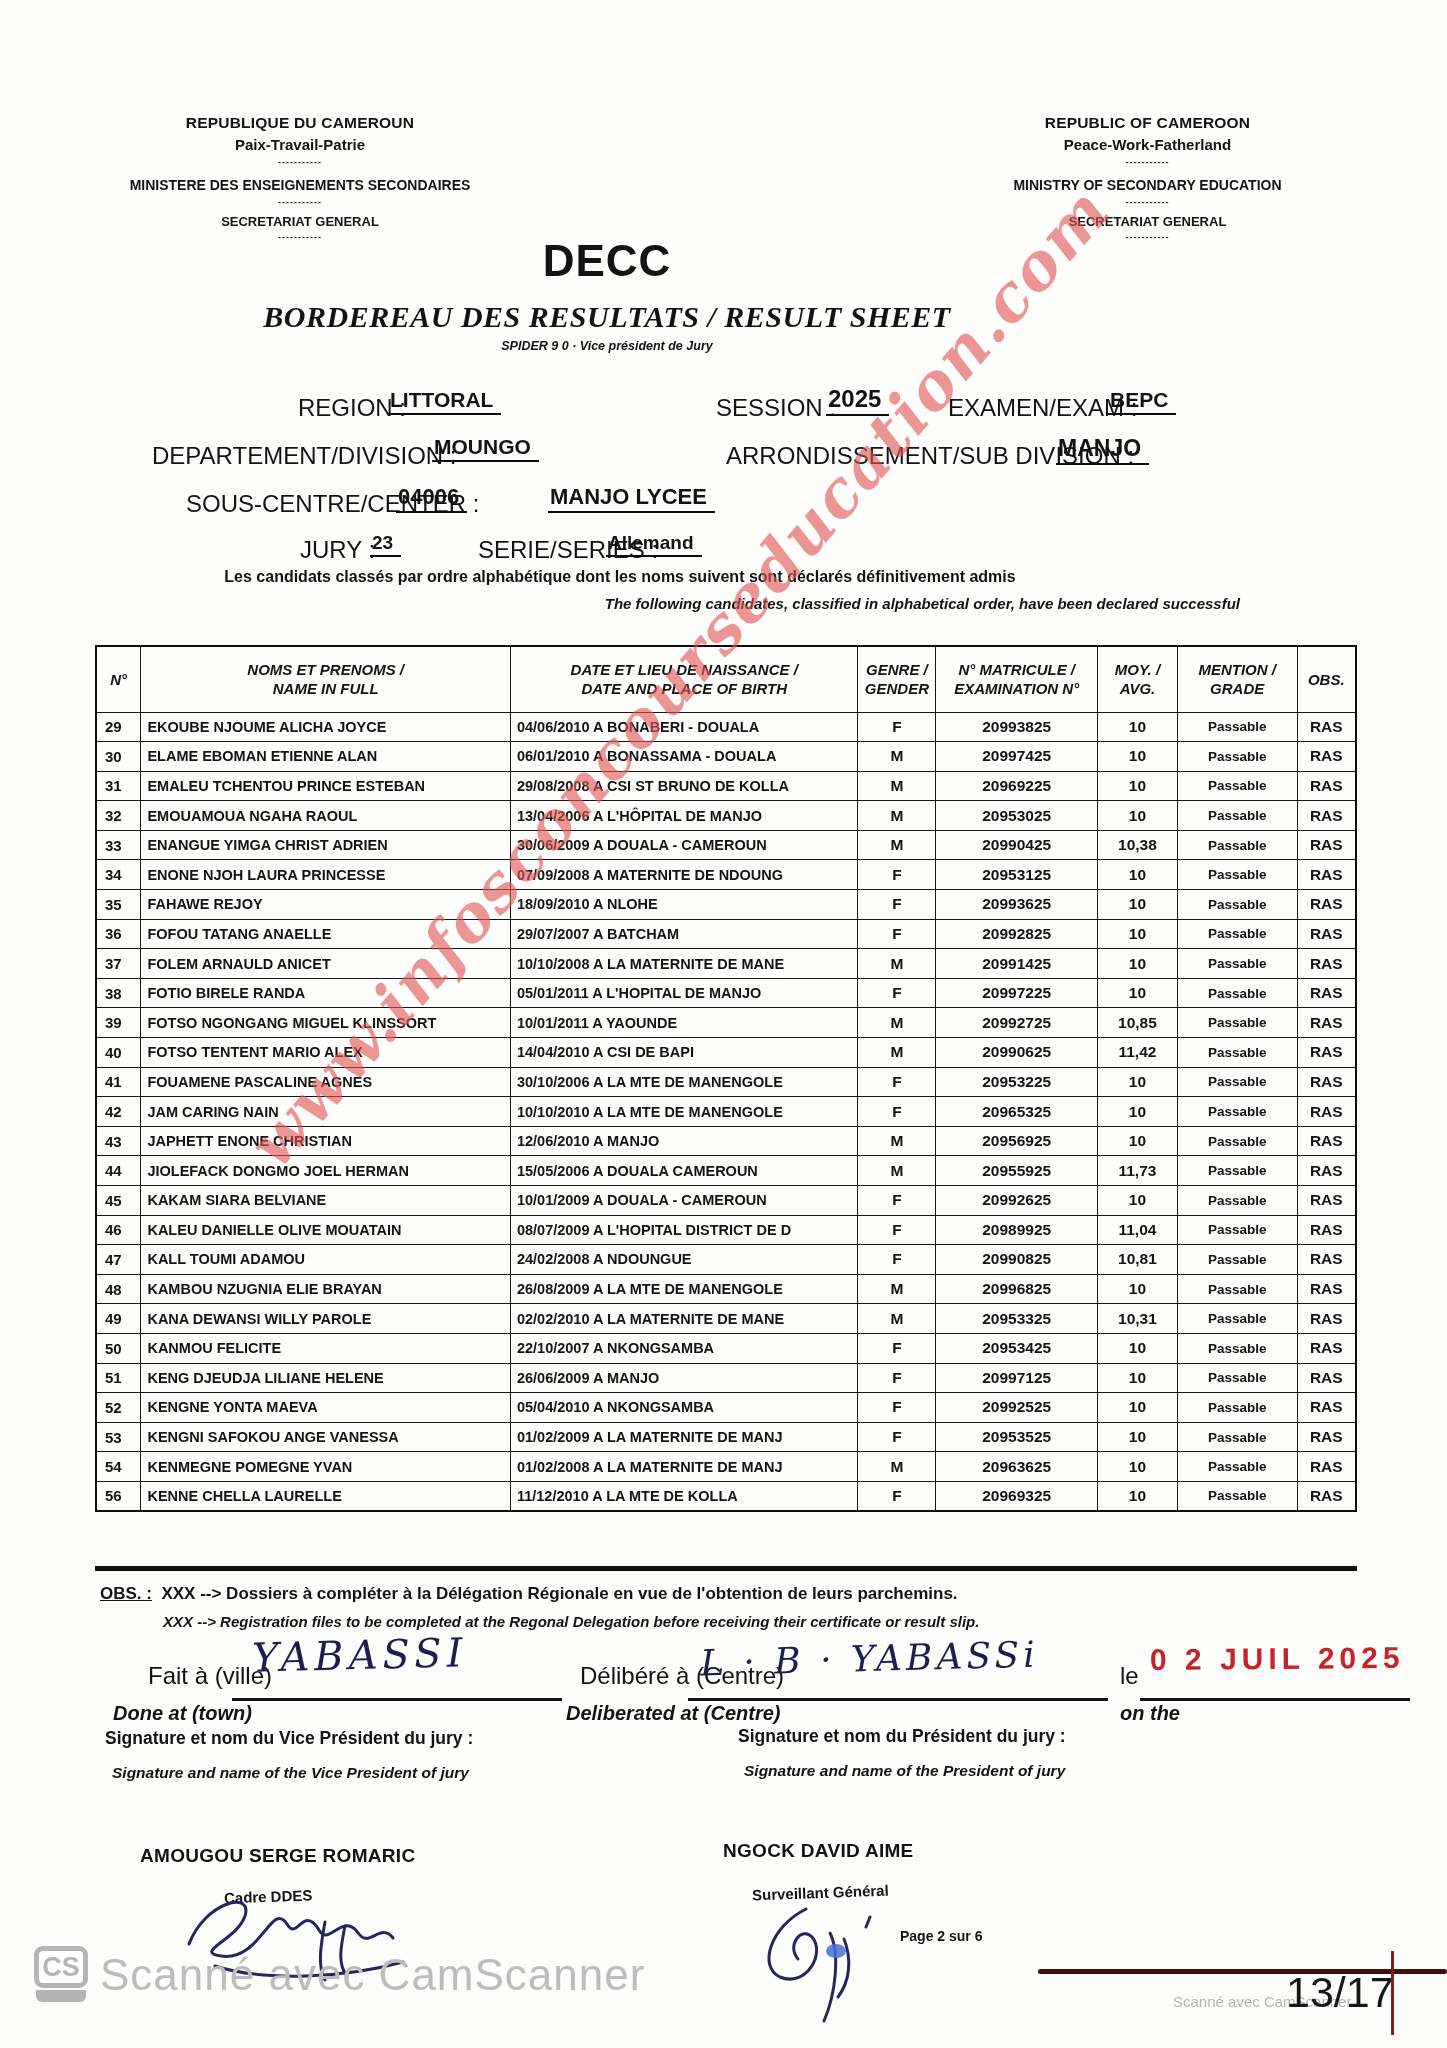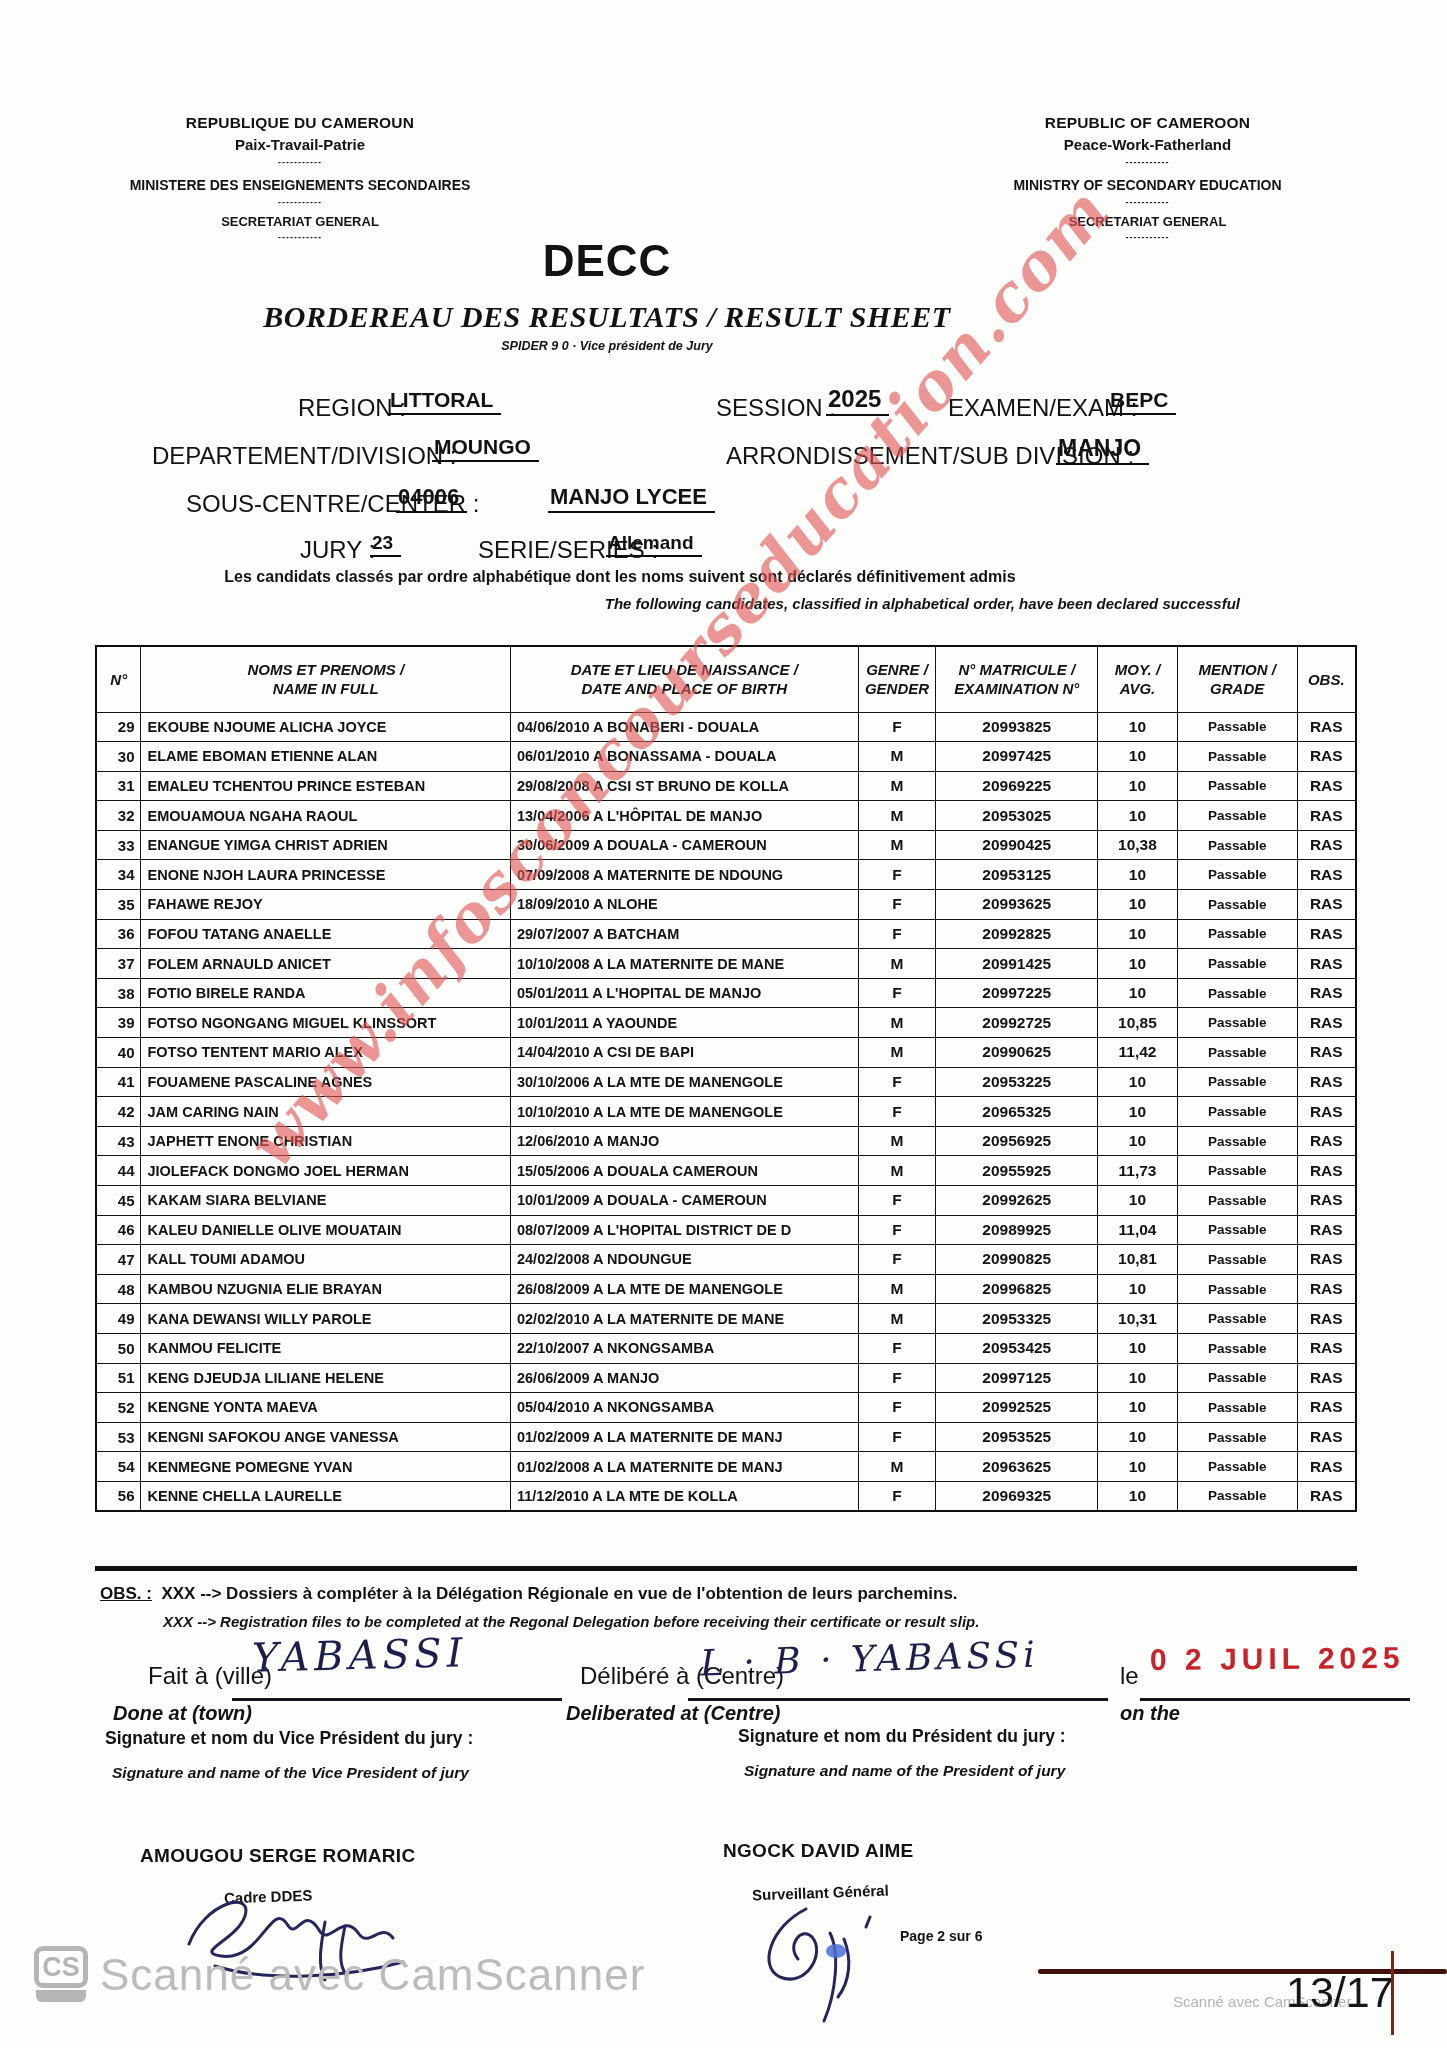--- a/index.html
+++ b/index.html
@@ -30,21 +30,21 @@
 
   
   .notice-fr { left:0; top:568px; width:1240px; text-align:center; font-size:16px; font-weight:bold; }
   .notice-en { left:0; top:595px; width:1240px; text-align:right; font-size:15px; font-weight:bold; font-style:italic; }
 
   
   table.results { position:absolute; left:95px; top:645px; width:1262px; border-collapse:collapse; border:2.5px solid #0d0d0d; }
   table.results th, table.results td { border:1.8px solid #141414; }
   table.results th { font-style:italic; font-weight:bold; font-size:15px; line-height:1.3; text-align:center; vertical-align:middle; height:66px; padding:2px 3px; }
   table.results td { height:29.6px; font-size:14.5px; font-weight:bold; padding:1px 6px; white-space:nowrap; overflow:hidden; }
-  table.results td:nth-child(1) { text-align:right; padding-left:20px; font-size:15px; }
+  table.results td:nth-child(1) { text-align:left; padding-left:8px; font-size:15px; }
   table.results td:nth-child(2), table.results td:nth-child(3) { text-align:left; }
   table.results td:nth-child(4), table.results td:nth-child(5),
   table.results td:nth-child(6), table.results td:nth-child(8) { text-align:center; font-size:15.5px; }
   table.results td:nth-child(7) { text-align:center; font-size:13.5px; font-weight:bold; }
 
   
   .rule { background:#111; }
   .obs-fr { font-size:17px; font-weight:bold; }
   .obs-fr .u { text-decoration:underline; }
   .obs-en { font-size:15px; font-weight:bold; font-style:italic; }

